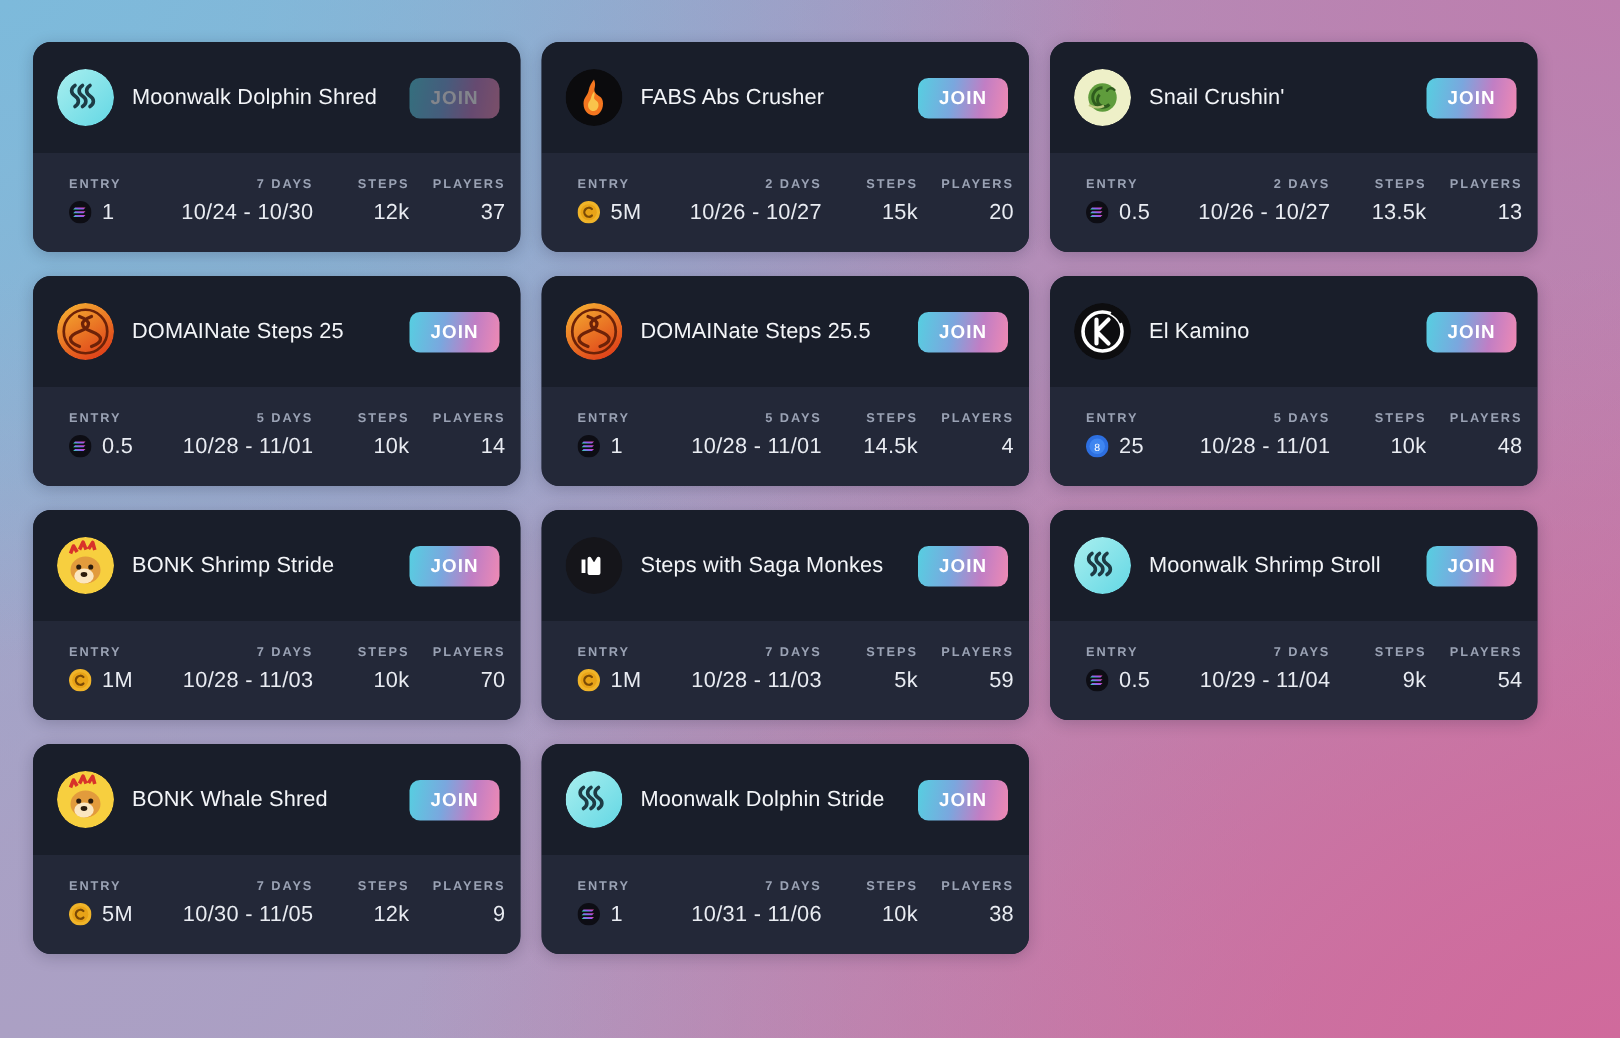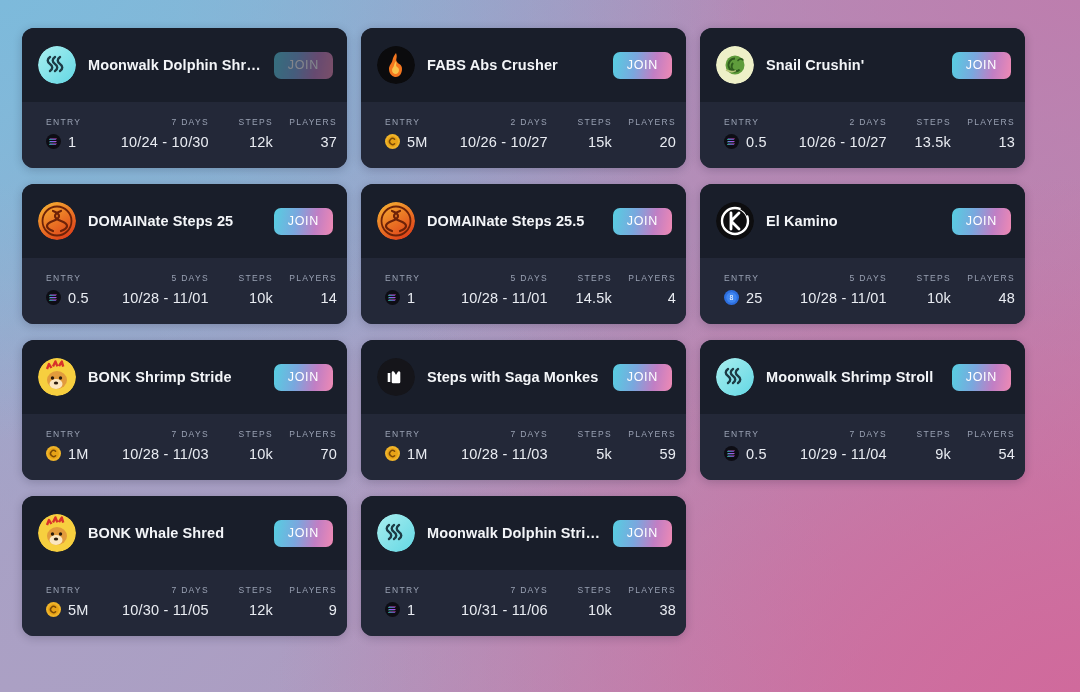--- a/index.html
+++ b/index.html
@@ -78,36 +78,36 @@
     border-radius: 50%;
     flex: 0 0 auto;
     display: flex; align-items: center; justify-content: center;
     overflow: hidden;
     position: relative;
   }
   .avatar svg { display:block; }
 
   .card-title {
     font-size: 14.5px;
-    font-weight: 700;
+    font-weight: 400;
     color: #f3f5f8;
     flex: 1 1 auto;
     white-space: nowrap;
     overflow: hidden;
     text-overflow: ellipsis;
     letter-spacing: .1px;
   }
 
   .join-button {
     flex: 0 0 auto;
     border: none;
     cursor: pointer;
     font-family: inherit;
     font-size: 12.5px;
-    font-weight: 400;
+    font-weight: 700;
     letter-spacing: .7px;
     color: #ffffff;
     padding: 6px 14px 7px;
     border-radius: 7px;
     background: linear-gradient(100deg, #56cfe1 0%, #7aa7de 38%, #c17ec4 70%, #ef8ab4 100%);
   }
   .join-button.dimmed { opacity: .46; }
 
   
   .card-stats {
@@ -116,21 +116,21 @@
     display: grid;
     grid-template-columns: 22% 36% 21% 21%;
     align-items: center;
     padding: 0 10px 4px 10px;
   }
   .stat { text-align: right; }
   .stat.entry { text-align: left; padding-left: 14px; }
 
   .stat-label {
     font-size: 8.5px;
-    font-weight: 400;
+    font-weight: 700;
     letter-spacing: 1.3px;
     color: #9aa2b4;
     text-transform: uppercase;
     margin-bottom: 7px;
   }
   .stat-value {
     font-size: 14.5px;
     font-weight: 400;
     color: #e9ecf2;
     letter-spacing: .2px;

